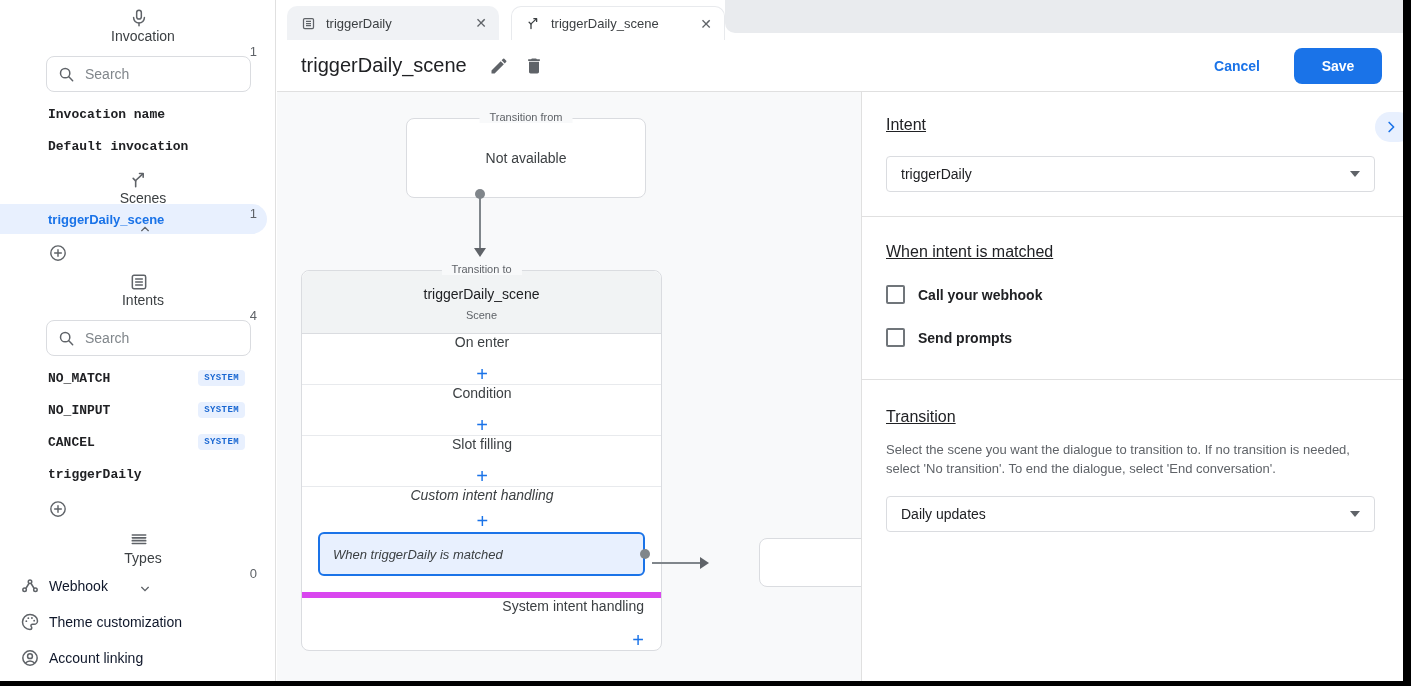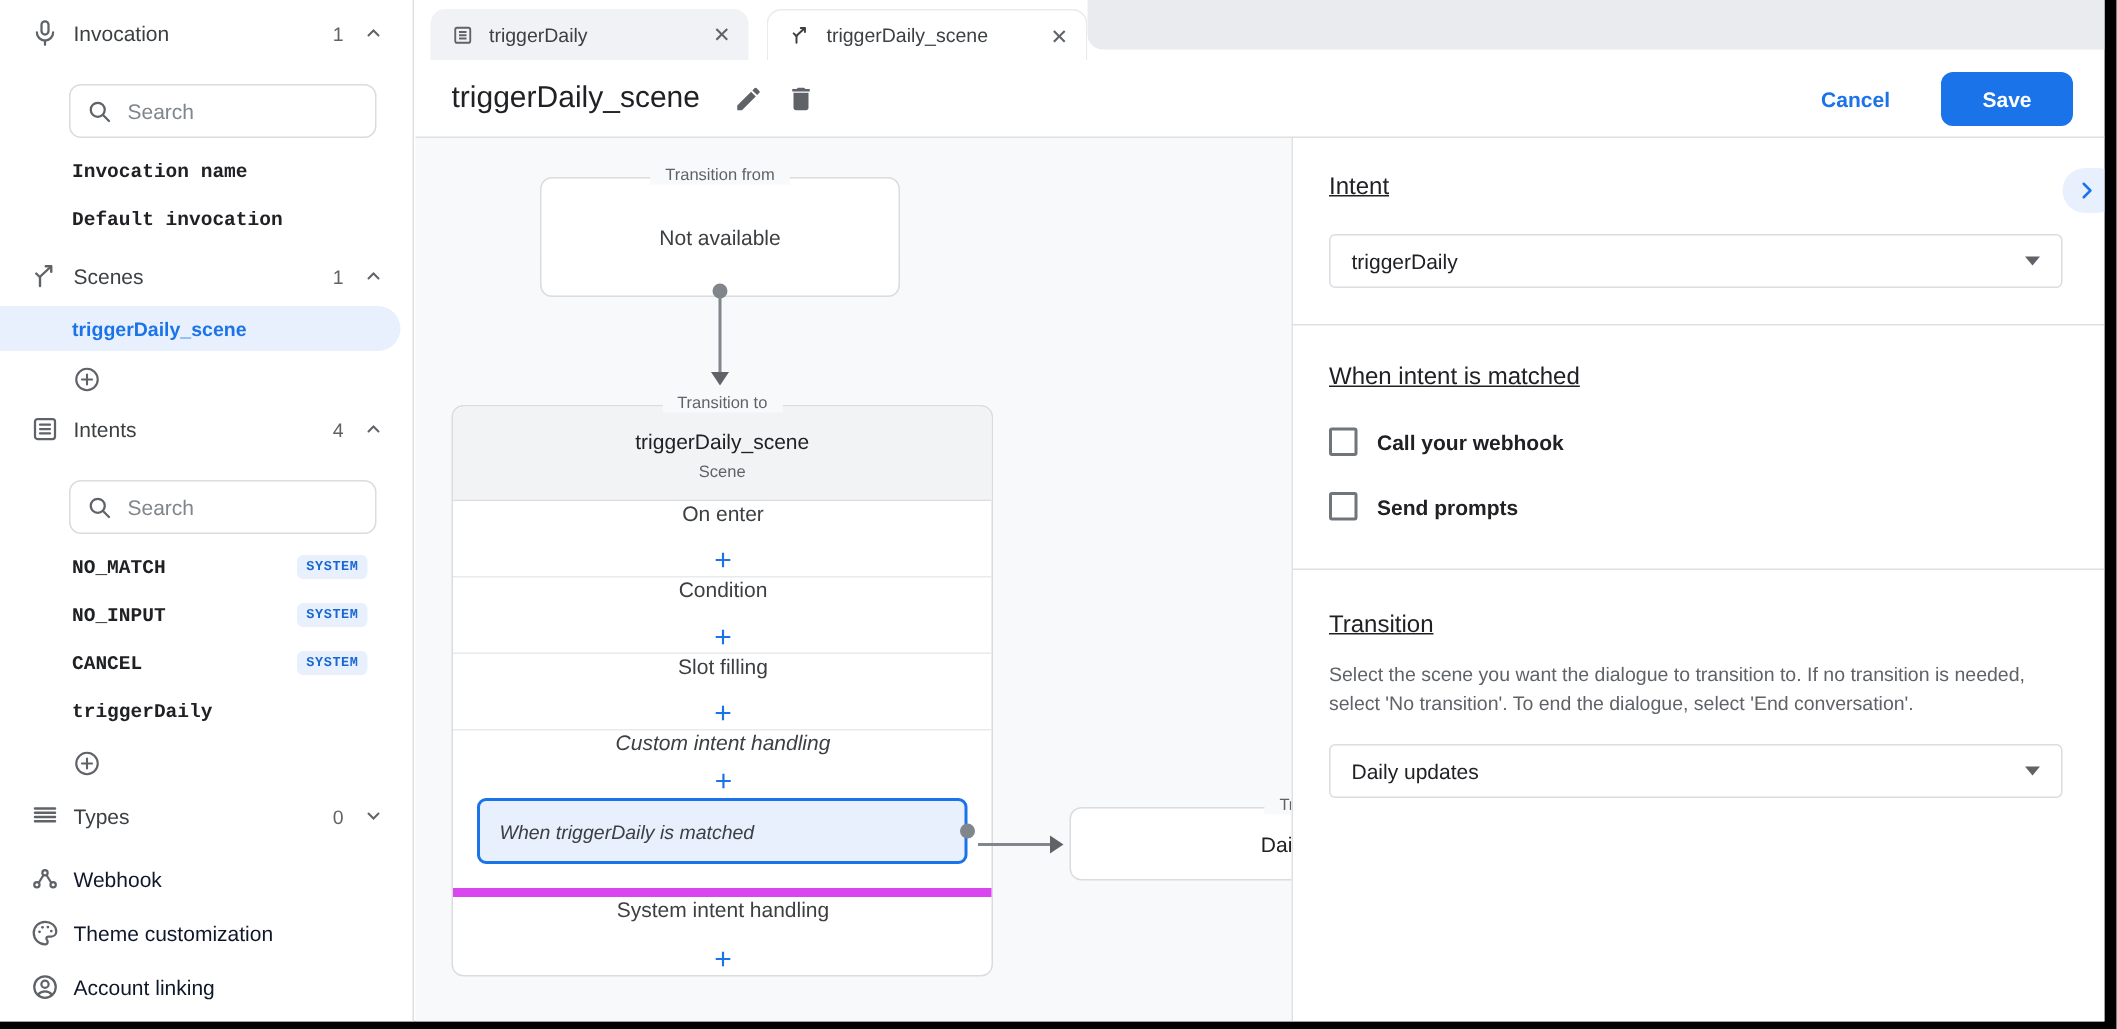--- a/index.html
+++ b/index.html
@@ -4,21 +4,21 @@
 <style>
   html,body{margin:0;padding:0;}
   body{width:1411px;height:686px;background:#000;position:relative;overflow:hidden;
        font-family:"Liberation Sans",sans-serif;-webkit-font-smoothing:antialiased;}
   .app{position:absolute;left:0;top:0;width:1403px;height:681px;background:#fff;overflow:hidden;}
 
   
   .sidebar{position:absolute;left:0;top:0;width:276px;height:100%;background:#fff;
            border-right:1px solid #e0e0e0;box-sizing:border-box;overflow:hidden;}
   .srow{display:flex;align-items:center;padding:0 18px 0 20px;}
-  .sec{height:28px;margin-top:8px;}
+  .sec{height:28px;margin-top:8px;flex-direction:column;}
   .sec .slabel{font-size:14px;color:#3c4043;margin-left:9px;}
   .sec .scount{margin-left:auto;font-size:13px;color:#5f6368;}
   .sec .schev{margin-left:12px;display:flex;}
   .searchwrap{position:relative;margin:20px 24px 6px 46px;}
   .searchwrap input{width:100%;height:36px;box-sizing:border-box;border:1px solid #dadce0;
       border-radius:8px;padding:0 10px 0 38px;font-size:14px;color:#202124;outline:none;
       font-family:"Liberation Sans",sans-serif;}
   .searchwrap input::placeholder{color:#80868b;}
   .searchwrap .sic{position:absolute;left:10px;top:8px;}
   .item{height:32px;display:flex;align-items:center;padding:0 30px 0 48px;
@@ -50,21 +50,21 @@
   .cancel{margin-left:auto;margin-right:34px;color:#1a73e8;font-size:14px;font-weight:bold;cursor:pointer;}
   .save{width:88px;height:36px;margin-right:5px;background:#1a73e8;color:#fff;border:none;
         border-radius:8px;font-size:14px;font-weight:bold;font-family:"Liberation Sans",sans-serif;cursor:pointer;}
 
   .content{position:absolute;top:92px;left:0;right:0;bottom:0;}
   .canvas{position:absolute;left:0;top:0;width:584px;height:100%;background:#f8f9fa;overflow:hidden;}
   .panel{position:absolute;left:584px;top:0;right:0;height:100%;background:#fff;
          border-left:1px solid #e0e0e0;box-sizing:border-box;overflow:hidden;}
 
   
-  .fbox{position:absolute;background:#fff;border:1px solid #dadce0;border-radius:8px;box-sizing:border-box;}
+  .fbox{position:absolute;background:#fff;border:1px solid #dadce0;border-radius:8px;box-sizing:border-box;margin-left:46px;}
   .flegend{position:absolute;top:-8px;left:50%;transform:translateX(-50%);background:#f8f9fa;
            padding:0 10px;font-size:11px;color:#5f6368;white-space:nowrap;}
   .box1{left:83px;top:26px;width:240px;height:80px;}
   .bcenter{display:flex;align-items:center;justify-content:center;height:100%;font-size:14px;color:#3c4043;}
   .vdot{position:absolute;left:198px;top:97px;width:10px;height:10px;border-radius:50%;background:#80868b;}
   .vline{position:absolute;left:202px;top:105px;width:2px;height:51px;background:#80868b;}
   .varrow{position:absolute;left:197px;top:156px;width:0;height:0;border-left:6px solid transparent;
           border-right:6px solid transparent;border-top:9px solid #5f6368;}
 
   .card{position:absolute;left:24px;top:178px;width:361px;background:#fff;border:1px solid #dadce0;
@@ -77,21 +77,21 @@
         padding:0 17px 0 18px;border-bottom:1px solid #e8eaed;flex-direction:column;}
   .crow-label{font-size:14px;color:#3c4043;}
   .plus{color:#1a73e8;font-size:20px;line-height:20px;cursor:pointer;}
   .custom-block{border-bottom:6px solid #d946ef;font-style:italic;}
   .custom-block .crow{border-bottom:none;height:44px;}
   .node{position:relative;margin:1px 16px 16px 16px;height:44px;background:#e8f0fe;
         border:2px solid #1a73e8;border-radius:6px;display:flex;align-items:center;
         padding-left:13px;font-size:13px;color:#3c4043;box-sizing:border-box;}
   .ndot{position:absolute;right:-7px;top:50%;margin-top:-5px;width:10px;height:10px;
         border-radius:50%;background:#80868b;}
-  .lastrow{border-bottom:none;height:52px;}
+  .lastrow{border-bottom:none;height:52px;align-items:flex-end;}
   .hline{position:absolute;left:375px;top:470px;width:50px;height:2px;background:#80868b;}
   .harrow{position:absolute;left:423px;top:465px;width:0;height:0;border-top:6px solid transparent;
           border-bottom:6px solid transparent;border-left:9px solid #5f6368;}
   .box2{left:436px;top:446px;width:340px;height:49px;}
   .box2 .bcenter{color:#202124;}
 
   
   .psec{padding-left:24px;padding-right:28px;}
   .sec1{position:relative;padding-top:24px;padding-bottom:24px;border-bottom:1px solid #e0e0e0;}
   .pheading{font-size:16px;color:#202124;text-decoration:underline;}

